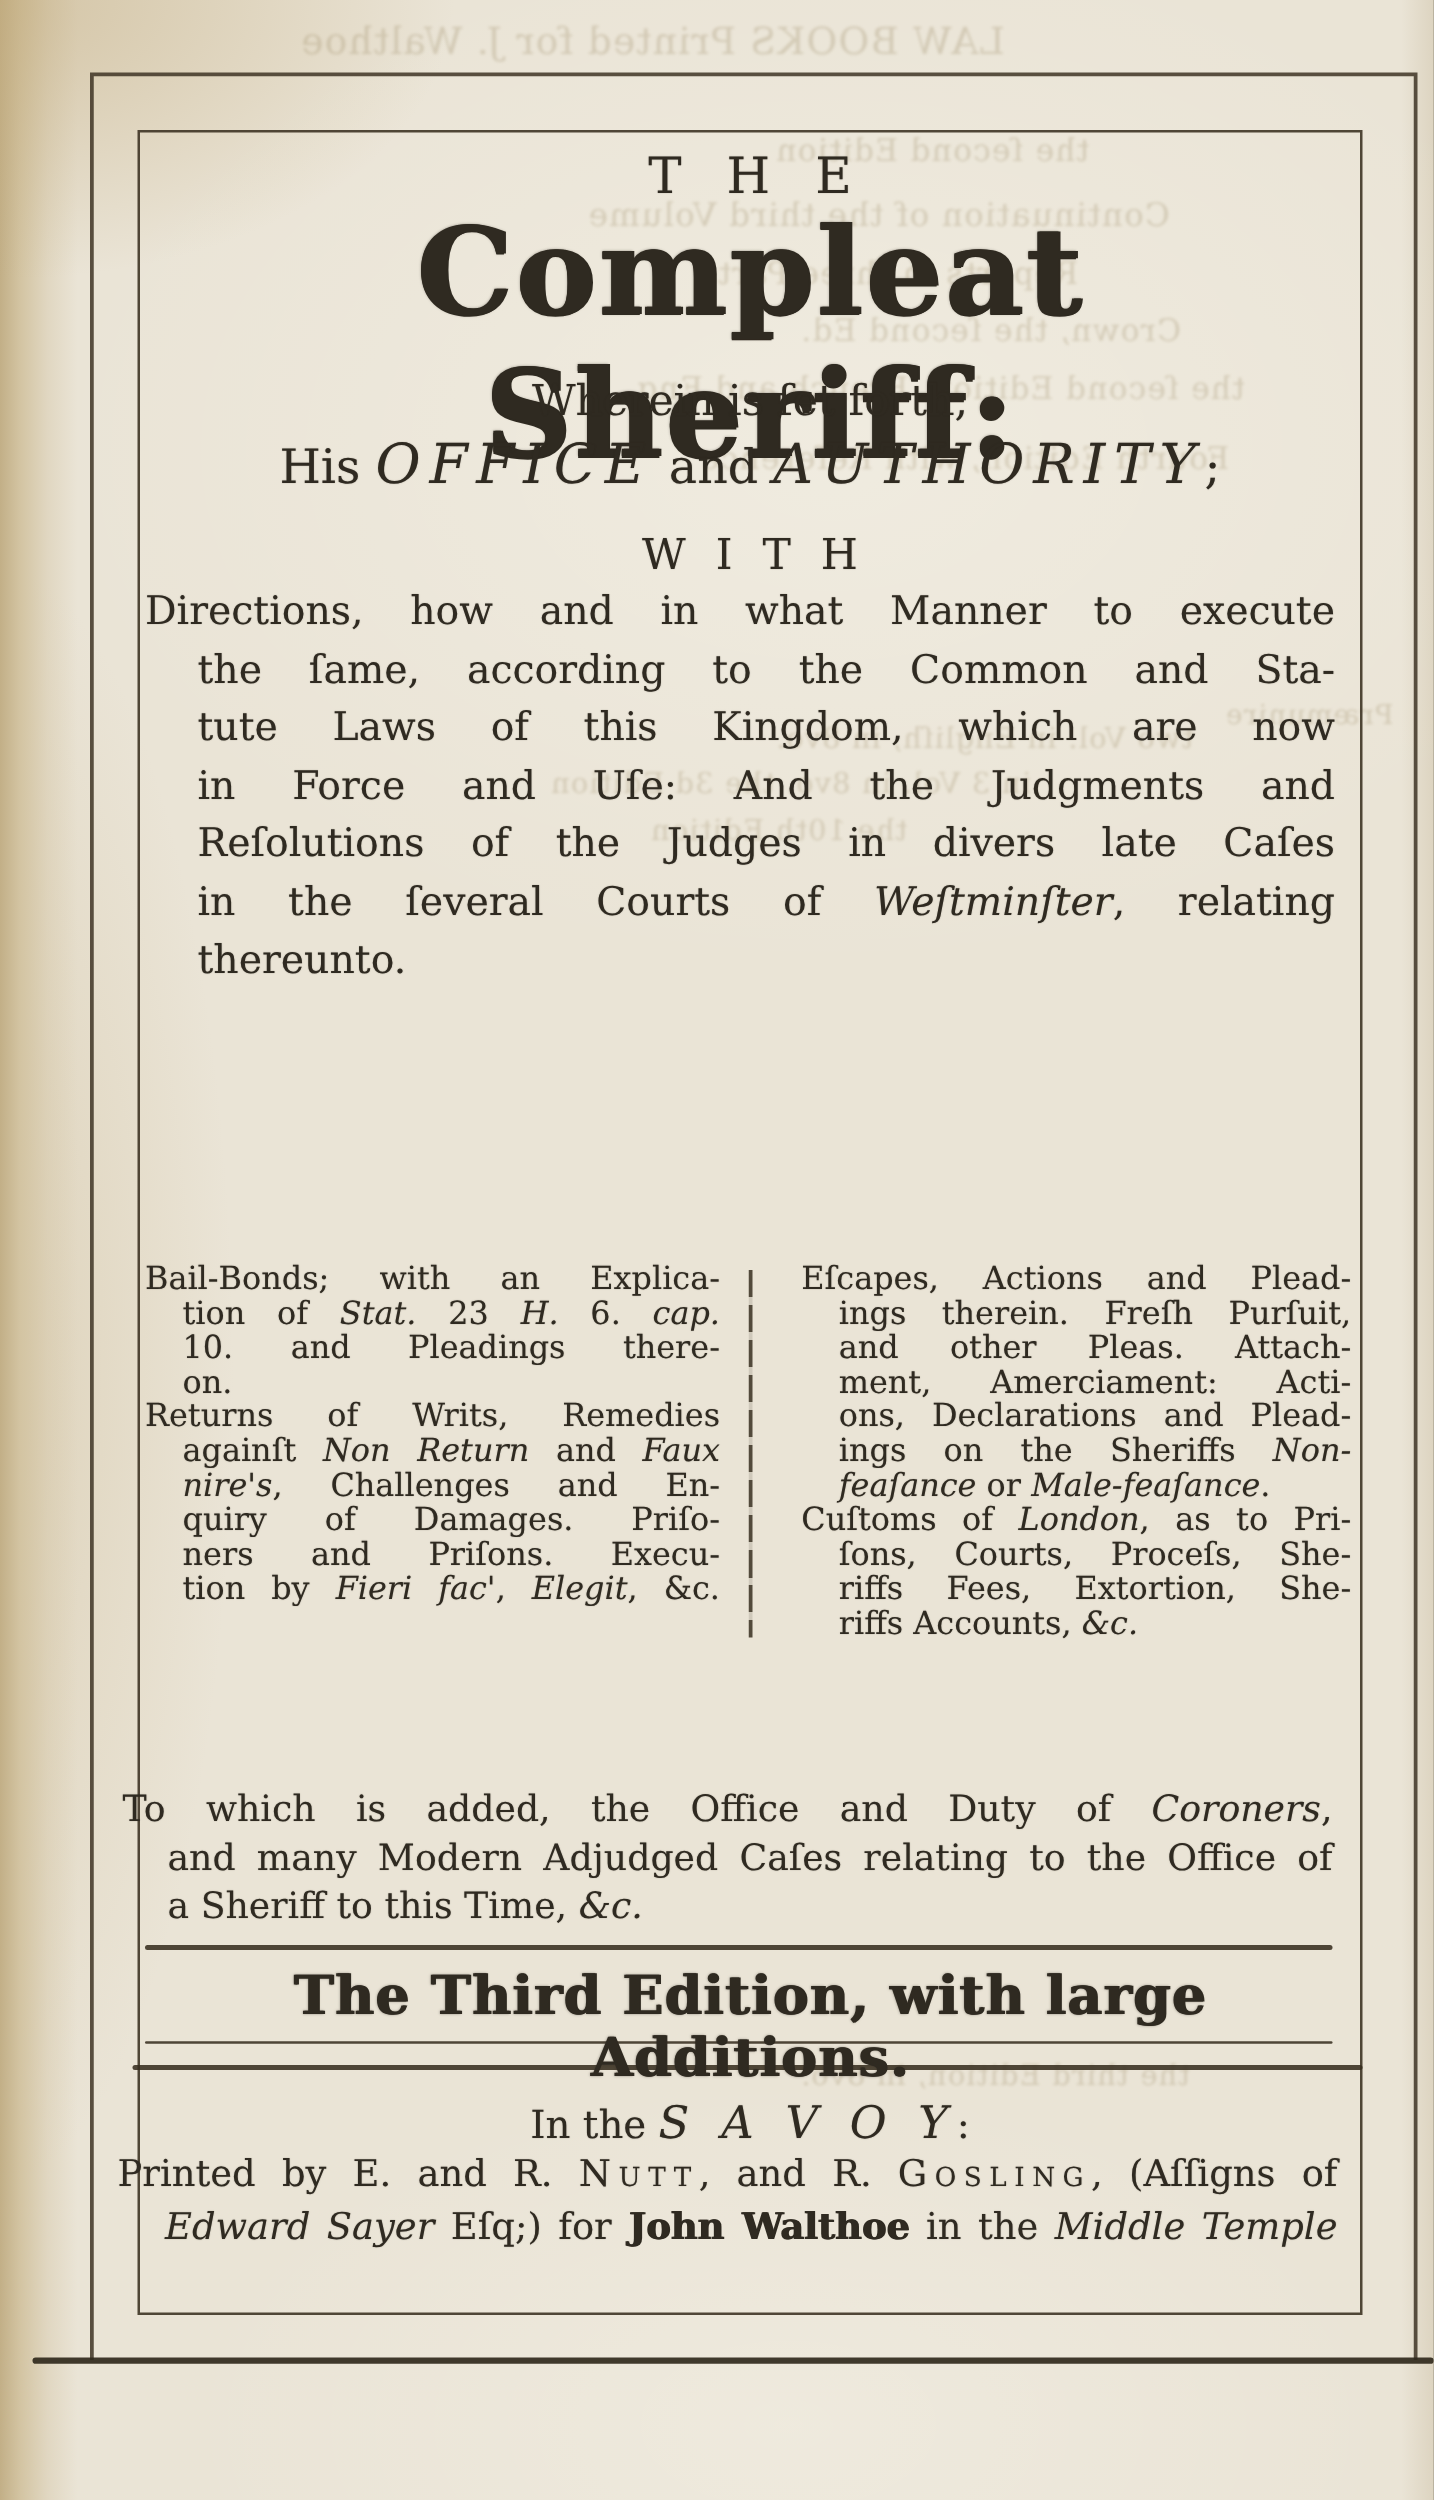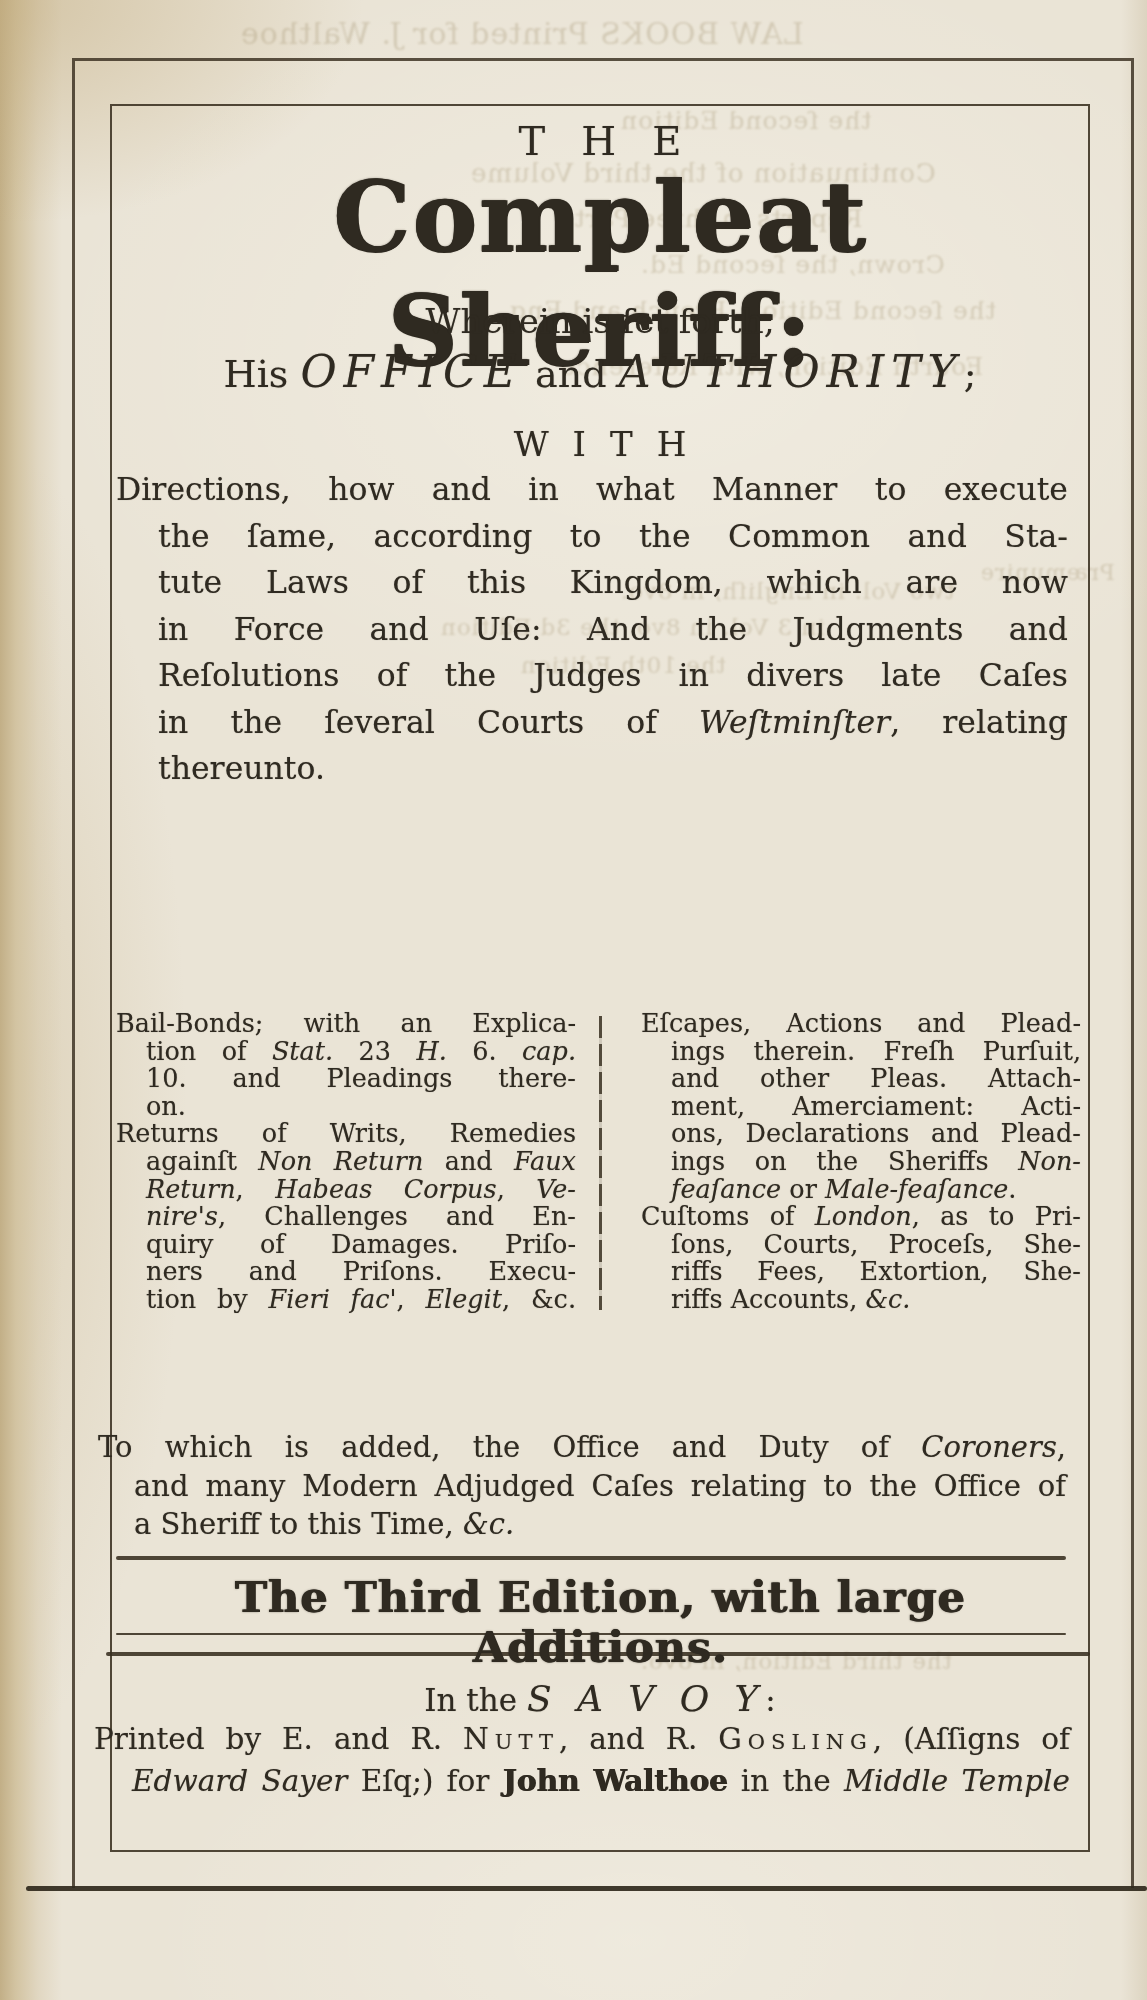--- a/index.html
+++ b/index.html
@@ -111,21 +111,20 @@
 
 
 
   <div class="sec col col-left">
     <div class="j">Bail-Bonds; with an Explica-</div>
     <div class="j ind">tion of <i>Stat.</i> 23 <i>H.</i> 6. <i>cap.</i></div>
     <div class="j ind">10. and Pleadings there-</div>
     <div class="ind">on.</div>
     <div class="j">Returns of Writs, Remedies</div>
     <div class="j ind">againſt <i>Non Return</i> and <i>Faux</i></div>
-    <div class="j ind"><i>Return</i>, <i>Habeas Corpus</i>, <i>Ve-</i></div>
     <div class="j ind"><i>nire's</i>, Challenges and En-</div>
     <div class="j ind">quiry of Damages. Priſo-</div>
     <div class="j ind">ners and Priſons. Execu-</div>
     <div class="j ind">tion by <i>Fieri fac'</i>, <i>Elegit</i>, &amp;c.</div>
   </div>
 
   <div class="col-divider"></div>
 
   <div class="sec col col-right">
     <div class="j">Eſcapes, Actions and Plead-</div>

